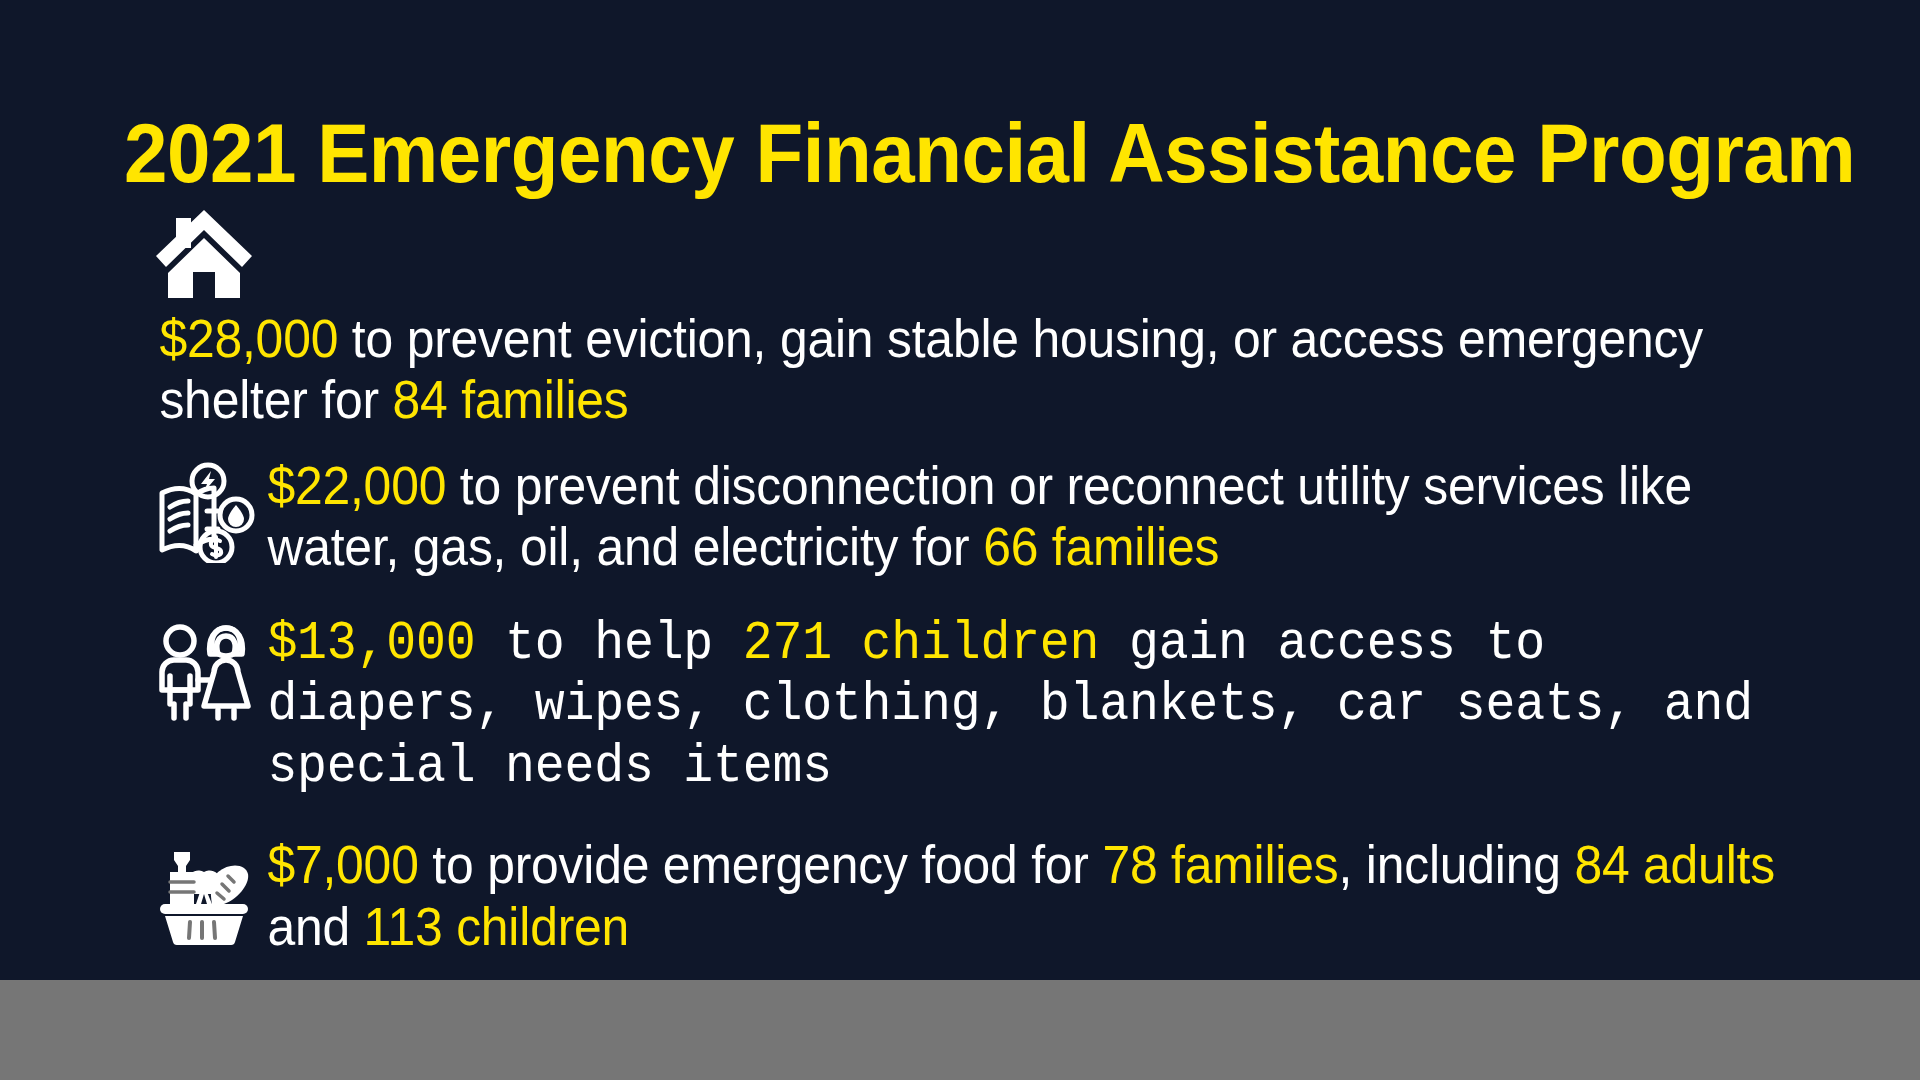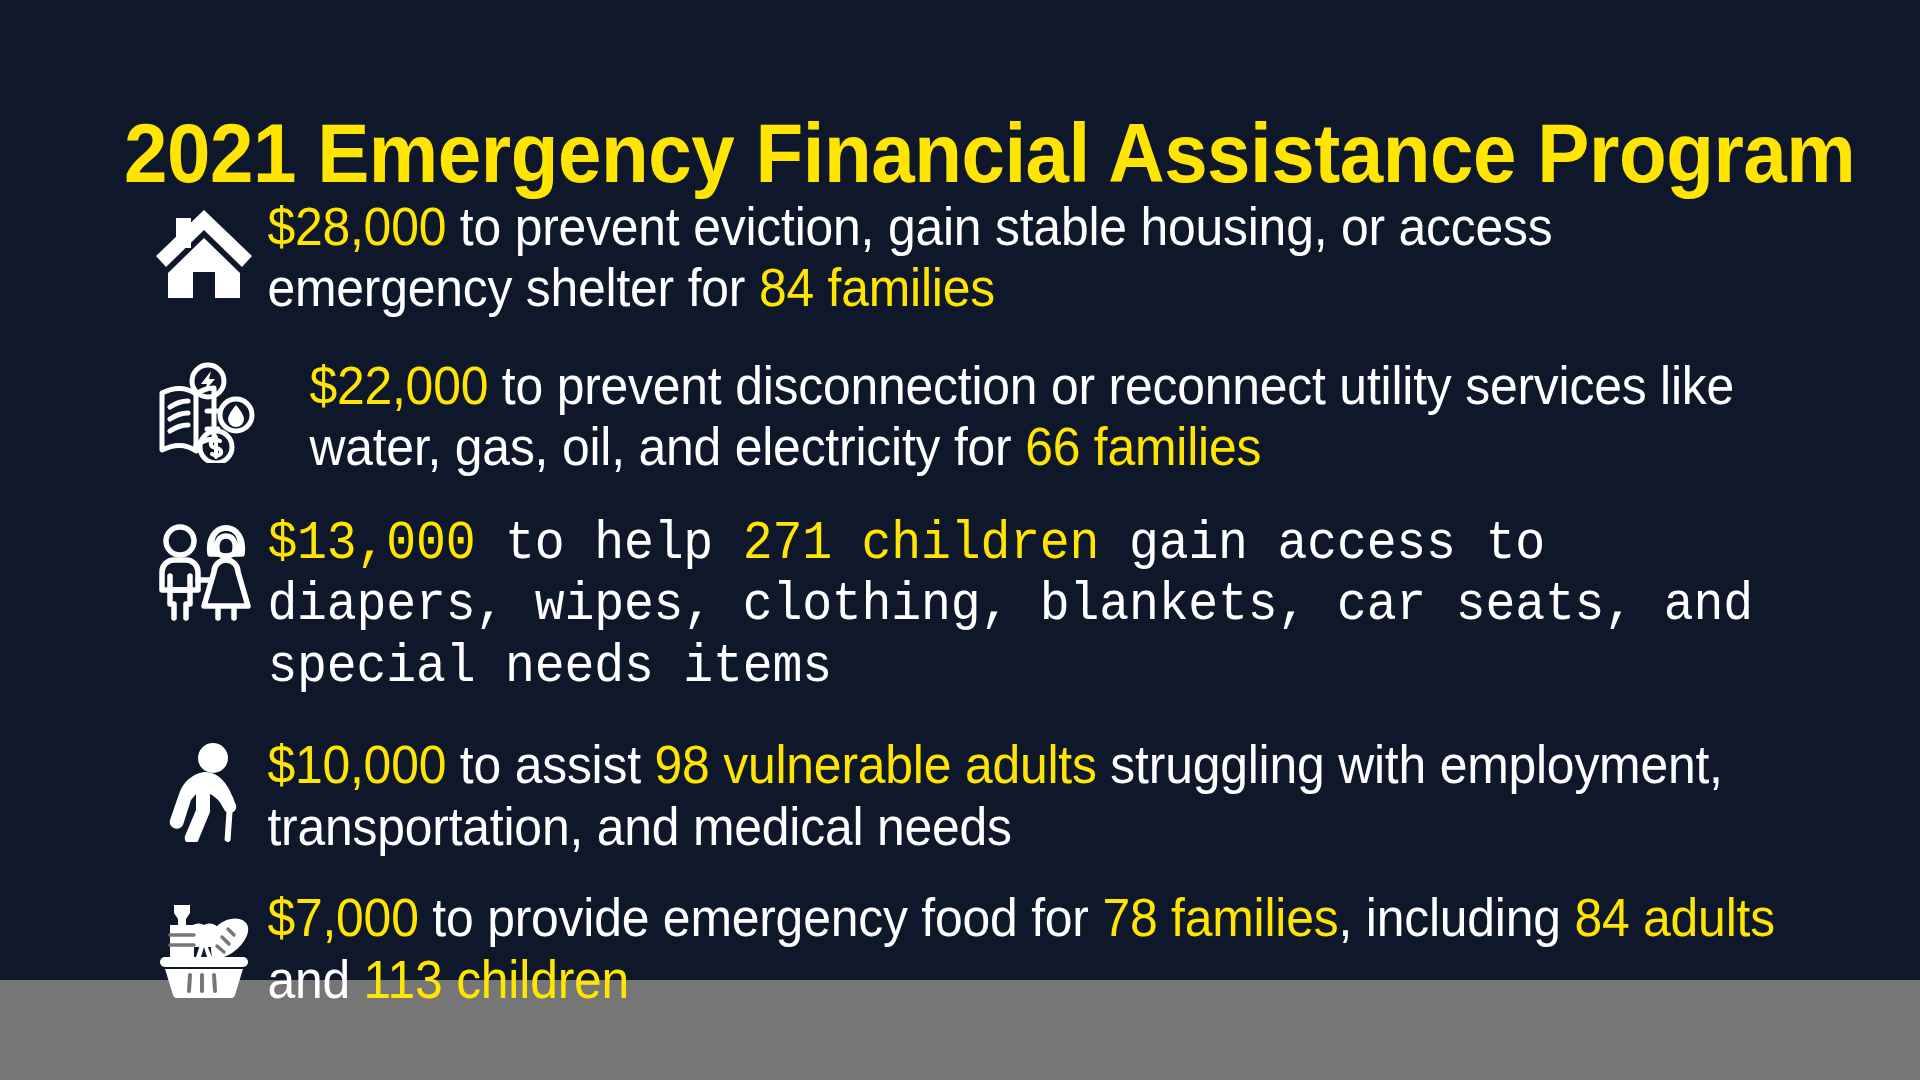--- a/index.html
+++ b/index.html
@@ -77,22 +77,22 @@
     letter-spacing: -0.2px;
     transform: scaleX(0.94);
     transform-origin: left top;
   }
 
   .hl {
     color: #FFE500;
   }
 
   
-  #row-1 { margin-bottom: 36px; }
-  #row-2 { margin-bottom: 36px; gap: 42px; }
+  #row-1 { margin-bottom: 24px; flex-direction: column; }
+  #row-2 { margin-bottom: 36px; }
   #row-3 { margin-bottom: 36px; font-family: Liberation Mono, monospace; }
   #row-4 { margin-bottom: 30px; }
   #row-5 { margin-bottom: 16px; }
 
   #row-4 .icon-cell { align-items: flex-start; margin-top: 4px; }
   #row-5 .icon-cell { margin-top: 6px; }
   #row-1 .icon-cell { margin-top: 4px; }
 </style>
 </head>
 <body>
@@ -180,37 +180,20 @@
             <path d="M66 92 L66 100"></path>
             <path d="M82 92 L82 100"></path>
           </g>
         </svg>
       </div>
       <div class="text-cell">
         <span class="hl">$13,000</span><span> to help </span><span class="hl">271 children</span><span> gain access to diapers, wipes, clothing, blankets, car seats, and special needs items</span>
       </div>
     </div>
 
-    <div class="row" id="row-4">
-      <div class="icon-cell">
-        <svg width="104" height="104" viewBox="0 0 104 104" aria-hidden="true">
-          <g fill="#FFFFFF">
-
-            <circle cx="61" cy="20" r="15"></circle>
-
-            <path d="M52 34 C40 36 31 44 27 56 L18 82 a7 7 0 0 0 13 5 L39 62 L44 56 L44 72 L33 98 a7 7 0 0 0 13 5 L58 74 L58 56 C62 58 66 61 69 66 L73 73 a6.5 6.5 0 0 0 11 -6 L78 53 C72 41 64 34 52 34 Z"></path>
-
-            <rect x="74" y="58" width="6" height="46" rx="3" transform="rotate(4 77 81)"></rect>
-          </g>
-        </svg>
-      </div>
-      <div class="text-cell">
-        <span class="hl">$10,000</span><span> to assist </span><span class="hl">98 vulnerable adults</span><span> struggling with employment, transportation, and medical needs</span>
-      </div>
-    </div>
 
     <div class="row" id="row-5">
       <div class="icon-cell">
         <svg width="104" height="104" viewBox="0 0 104 104" aria-hidden="true">
           <g fill="#FFFFFF">
 
             <path d="M22 10 L38 10 L38 18 L34 24 L34 30 L42 30 L42 62 L18 62 L18 30 L26 30 L26 24 L22 18 Z"></path>
 
             <path d="M66 30 C78 20 94 22 96 32 C98 43 84 58 72 62 L60 62 C58 52 58 38 66 30 Z"></path>
 

